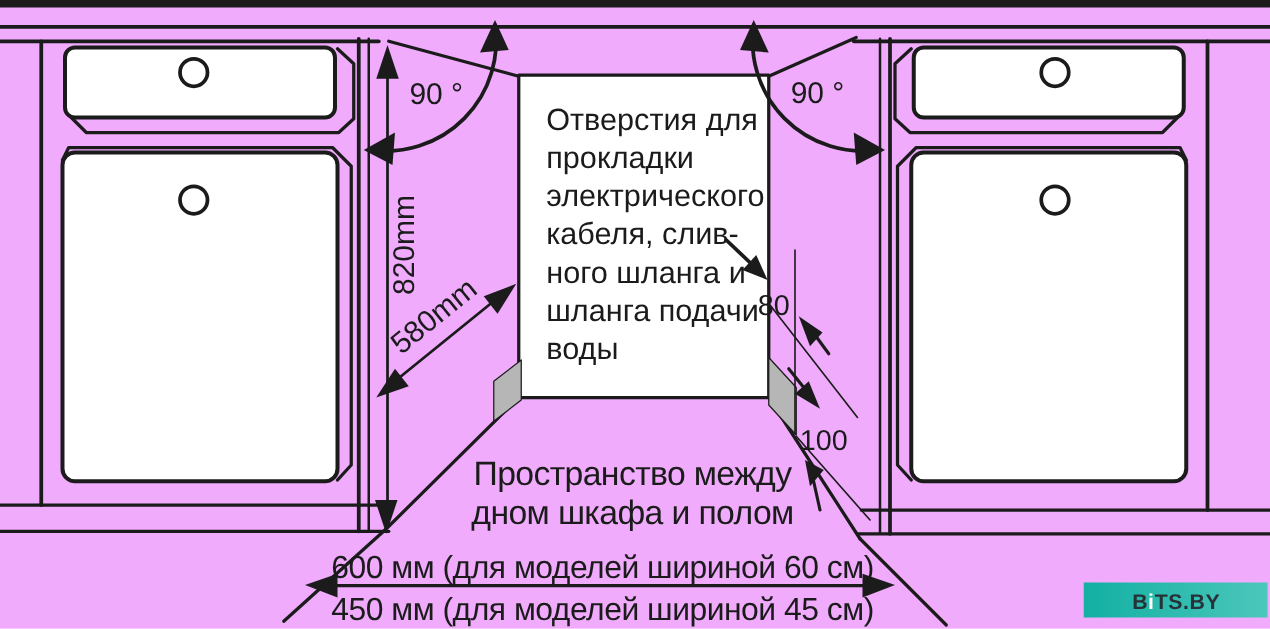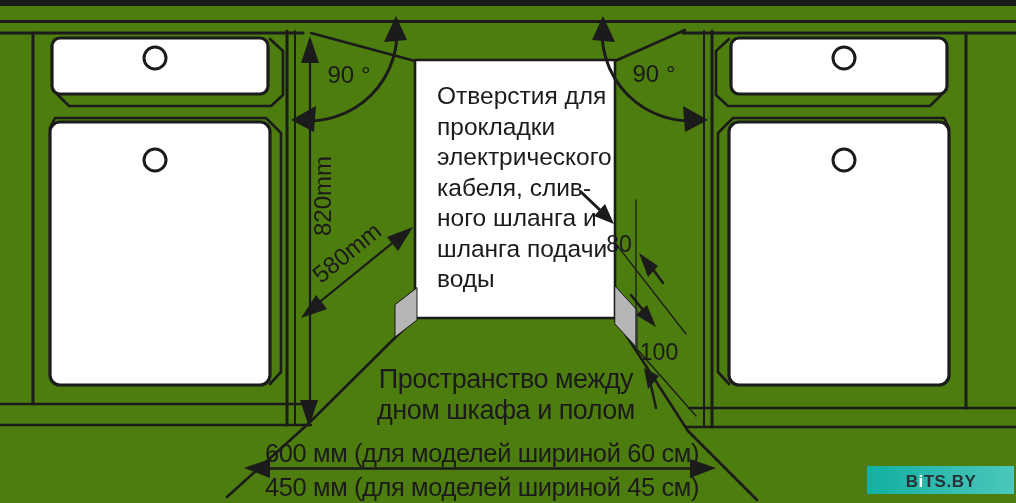--- a/index.html
+++ b/index.html
@@ -1,16 +1,16 @@
 <!DOCTYPE html>
 <html><head>
 <meta charset="utf-8">
 <style>
   html,body{margin:0;padding:0;background:#ffffff;}
-  .stage{width:1016px;height:503px;position:relative;overflow:hidden;background:#4d7c0f;}
+  .stage{width:1016px;height:503px;position:relative;overflow:hidden;background:#f0abfc;}
   svg{display:block;}
   text{font-family:"Liberation Sans","DejaVu Sans",sans-serif;}
 </style>
 </head>
 <body>
 
 <div class="stage">
 <svg width="1016" height="503" viewBox="0 0 1016 503">
   <defs>
     <linearGradient id="wmGrad" x1="0" y1="0" x2="1" y2="0">

